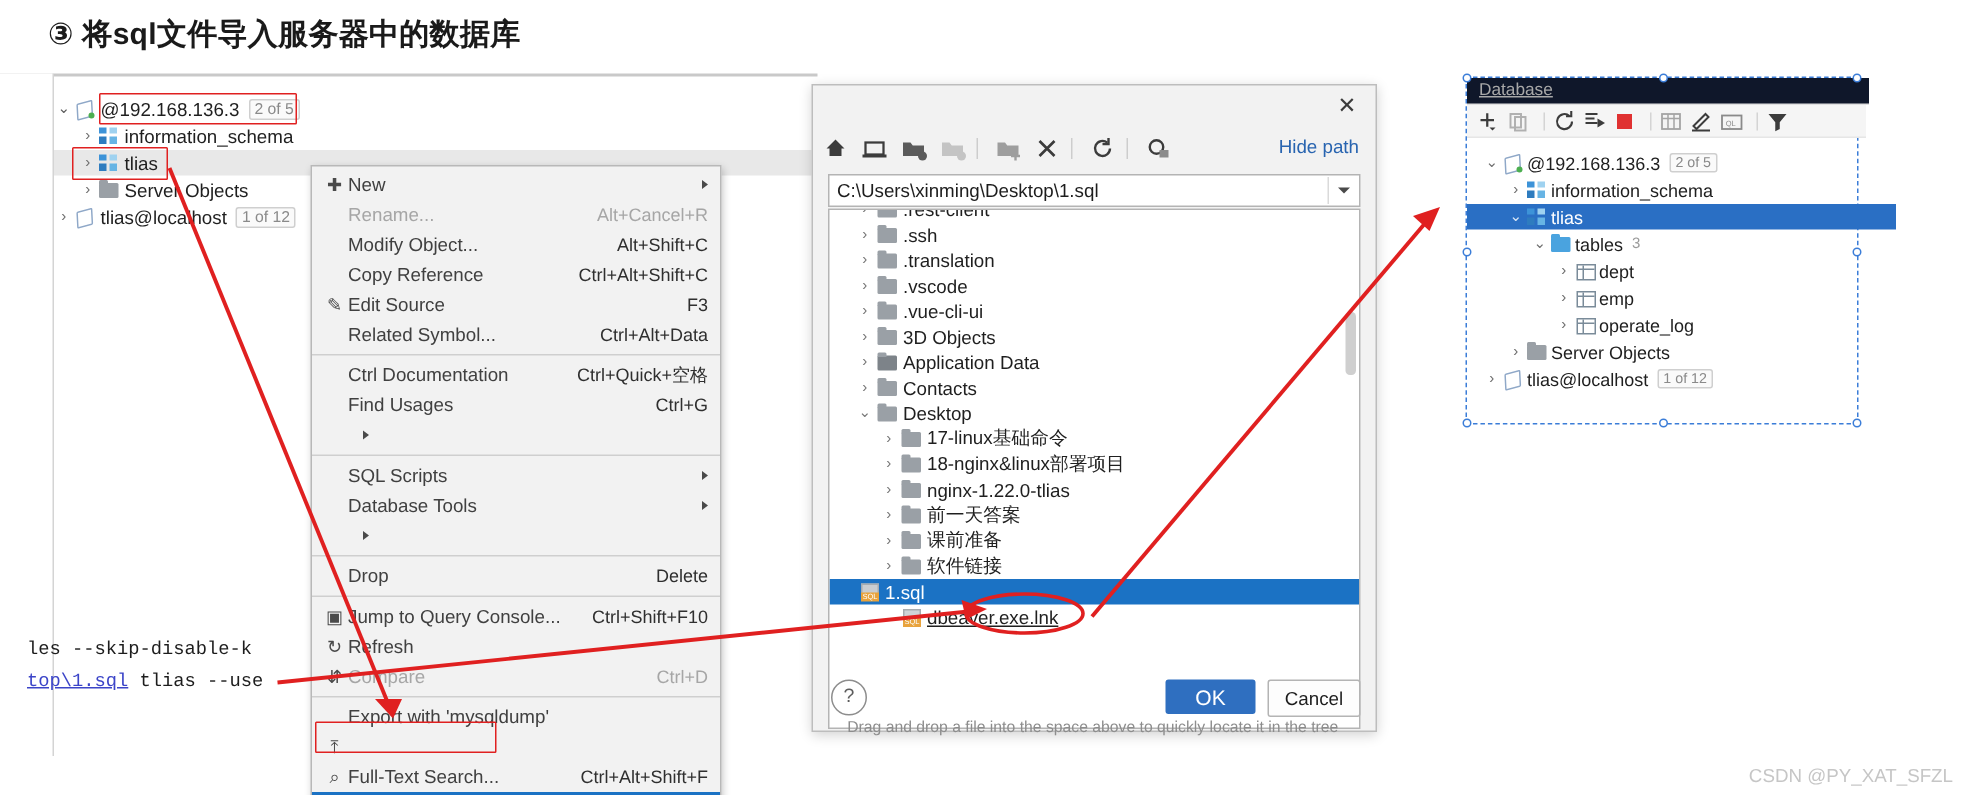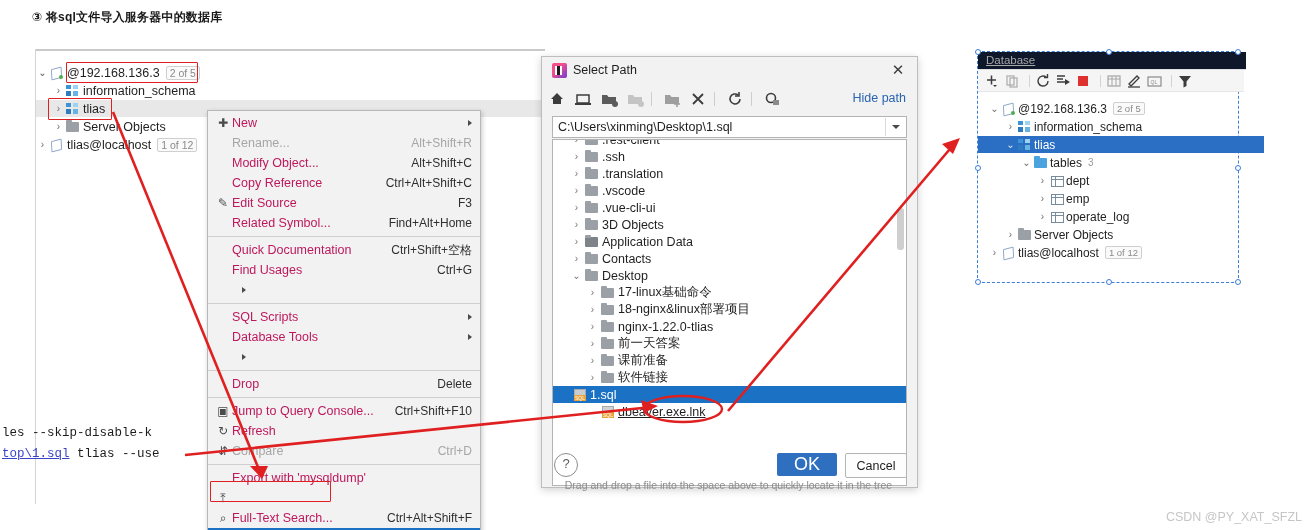--- a/index.html
+++ b/index.html
@@ -10,21 +10,21 @@
     width: 1314px; height: 530px;
     position: relative;
     font-family: "Liberation Sans", "DejaVu Sans", sans-serif;
     overflow: hidden;
     color: #1f1f1f;
   }
 
   
   #heading {
     position: absolute; left: 32px; top: 9px;
-    font-size: 12px; font-weight: bold; color: #1a1a1a;
+    font-size: 20px; font-weight: bold; color: #1a1a1a;
     letter-spacing: 0.2px;
     white-space: nowrap;
   }
 
   
   #ide-left {
     position: absolute; left: 0px; top: 49px;
     width: 545px; height: 455px;
     background: #ffffff;
     border-top: 2px solid #c9c9c9;
@@ -114,21 +114,21 @@
     box-shadow: 1px 2px 5px rgba(0,0,0,0.22);
     font-size: 12.5px;
     padding: 2px 0 0 0;
   }
   .mi {
     display:flex; align-items:center; height:20px;
     padding: 0 8px 0 6px; position:relative;
     white-space:nowrap;
   }
   .mi .mi-ic { width:18px; flex:none; text-align:center; color:#4a4a4a; font-size:12px; line-height:1; }
-  .mi .mi-lb { flex:1; color:#be185d; }
+  .mi .mi-lb { flex:1; color:#404040; }
   .mi .mi-sc { color:#2f2f2f; font-size:12px; margin-left:14px; }
   .mi.disabled .mi-lb, .mi.disabled .mi-sc { color:#a6a6a6; }
   .mi .arrow {
     width:0;height:0;border-left:4px solid #4a4a4a;
     border-top:3.5px solid transparent;border-bottom:3.5px solid transparent;
     margin-left:10px;
   }
   .mi.hi { background:#1b72c4; }
   .msep { height:1px; background:#cfcfcf; margin:3px 0; }
 
@@ -217,21 +217,21 @@
   #dlg-footer {
     position:absolute; left:0; bottom:8px; width:100%; height:26px;
   }
   #help-btn {
     position:absolute; left:12px; top:0; width:22px;height:22px;
     border:1.5px solid #8d8d8d; border-radius:50%;
     color:#5c5c5c; font-size:13px; text-align:center; line-height:20px;
   }
   #ok-btn {
     position:absolute; left:235px; top:0; width:60px; height:23px;
-    background:#2f6fc0; color:#ffffff; font-size:18px;
+    background:#2f6fc0; color:#ffffff; font-size:14px;
     display:flex;align-items:center;justify-content:center;
     border-radius:2px;
   }
   #cancel-btn {
     position:absolute; left:303px; top:0; width:60px; height:23px;
     background:#fdfdfd; color:#1d1d1d; font-size:12.5px;
     border:1px solid #b4b4b4; border-radius:2px;
     display:flex;align-items:center;justify-content:center;
   }
 
@@ -267,21 +267,21 @@
     border:1px solid #cfcfcf; border-radius:2px; padding:0 3px;
     background:#fafafa; line-height:11px;
   }
   .handle {
     position:absolute; width:4px;height:4px;border:1px solid #3b7dd8;
     background:#ffffff; border-radius:50%;
   }
 
   
   #term {
-    position:absolute; left:0px; top:420px; width:220px; height:60px;
+    position:absolute; left:16px; top:420px; width:220px; height:60px;
     font-family:"Liberation Mono","DejaVu Sans Mono",monospace;
     font-size:12.5px; color:#1d1d1d;
   }
   #term .l1 { position:absolute; left:2px; top:6px; white-space:nowrap; }
   #term .l2 { position:absolute; left:2px; top:27px; white-space:nowrap; }
   #term .lnk { color:#3b44c8; text-decoration:underline; }
 
   
   #arrows { position:absolute; left:0; top:0; width:1314px; height:530px; pointer-events:none; }
 
@@ -367,21 +367,21 @@
 
   <div class="mi">
     <span class="mi-ic">✚</span>
     <span class="mi-lb">New</span>
     <span class="arrow"></span>
   </div>
 
   <div class="mi disabled">
     <span class="mi-ic"></span>
     <span class="mi-lb">Rename...</span>
-    <span class="mi-sc">Alt+Shift+R</span>
+    <span class="mi-sc">Alt+Cancel+R</span>
   </div>
 
   <div class="mi">
     <span class="mi-ic"></span>
     <span class="mi-lb">Modify Object...</span>
     <span class="mi-sc">Alt+Shift+C</span>
   </div>
 
   <div class="mi">
     <span class="mi-ic"></span>
@@ -391,29 +391,29 @@
 
   <div class="mi">
     <span class="mi-ic">✎</span>
     <span class="mi-lb">Edit Source</span>
     <span class="mi-sc">F3</span>
   </div>
 
   <div class="mi">
     <span class="mi-ic"></span>
     <span class="mi-lb">Related Symbol...</span>
-    <span class="mi-sc">Find+Alt+Home</span>
+    <span class="mi-sc">Ctrl+Alt+Data</span>
   </div>
 
   <div class="msep"></div>
 
   <div class="mi">
     <span class="mi-ic"></span>
-    <span class="mi-lb">Quick Documentation</span>
-    <span class="mi-sc">Ctrl+Shift+空格</span>
+    <span class="mi-lb">Ctrl Documentation</span>
+    <span class="mi-sc">Ctrl+Quick+空格</span>
   </div>
 
   <div class="mi">
     <span class="mi-ic"></span>
     <span class="mi-lb">Find Usages</span>
     <span class="mi-sc">Ctrl+G</span>
   </div>
 
   <div class="mi">
     <span class="mi-ic"></span>
@@ -486,24 +486,20 @@
   <div class="mi hi">
     <span class="mi-ic"></span>
 
   </div>
 </div>
 
 <div class="redbox" style="left:210px; top:481px; width:119px; height:19px;"></div>
 
 <div id="dialog">
 
-  <div id="dlg-title">
-    <span class="dlg-logo"></span>
-    <span class="t">Select Path</span>
-  </div>
   <div id="dlg-close">✕</div>
 
   <div id="dlg-toolbar">
     <span class="tb-ic">
       <svg width="22" height="20" viewBox="0 0 22 20">
           <path d="M11 4 L5 10 H7 V15 H15 V10 H17 Z" fill="#3c3c3c"></path>
         </svg>
     </span>
     <span class="tb-ic">
       <svg width="22" height="20" viewBox="0 0 22 20">

